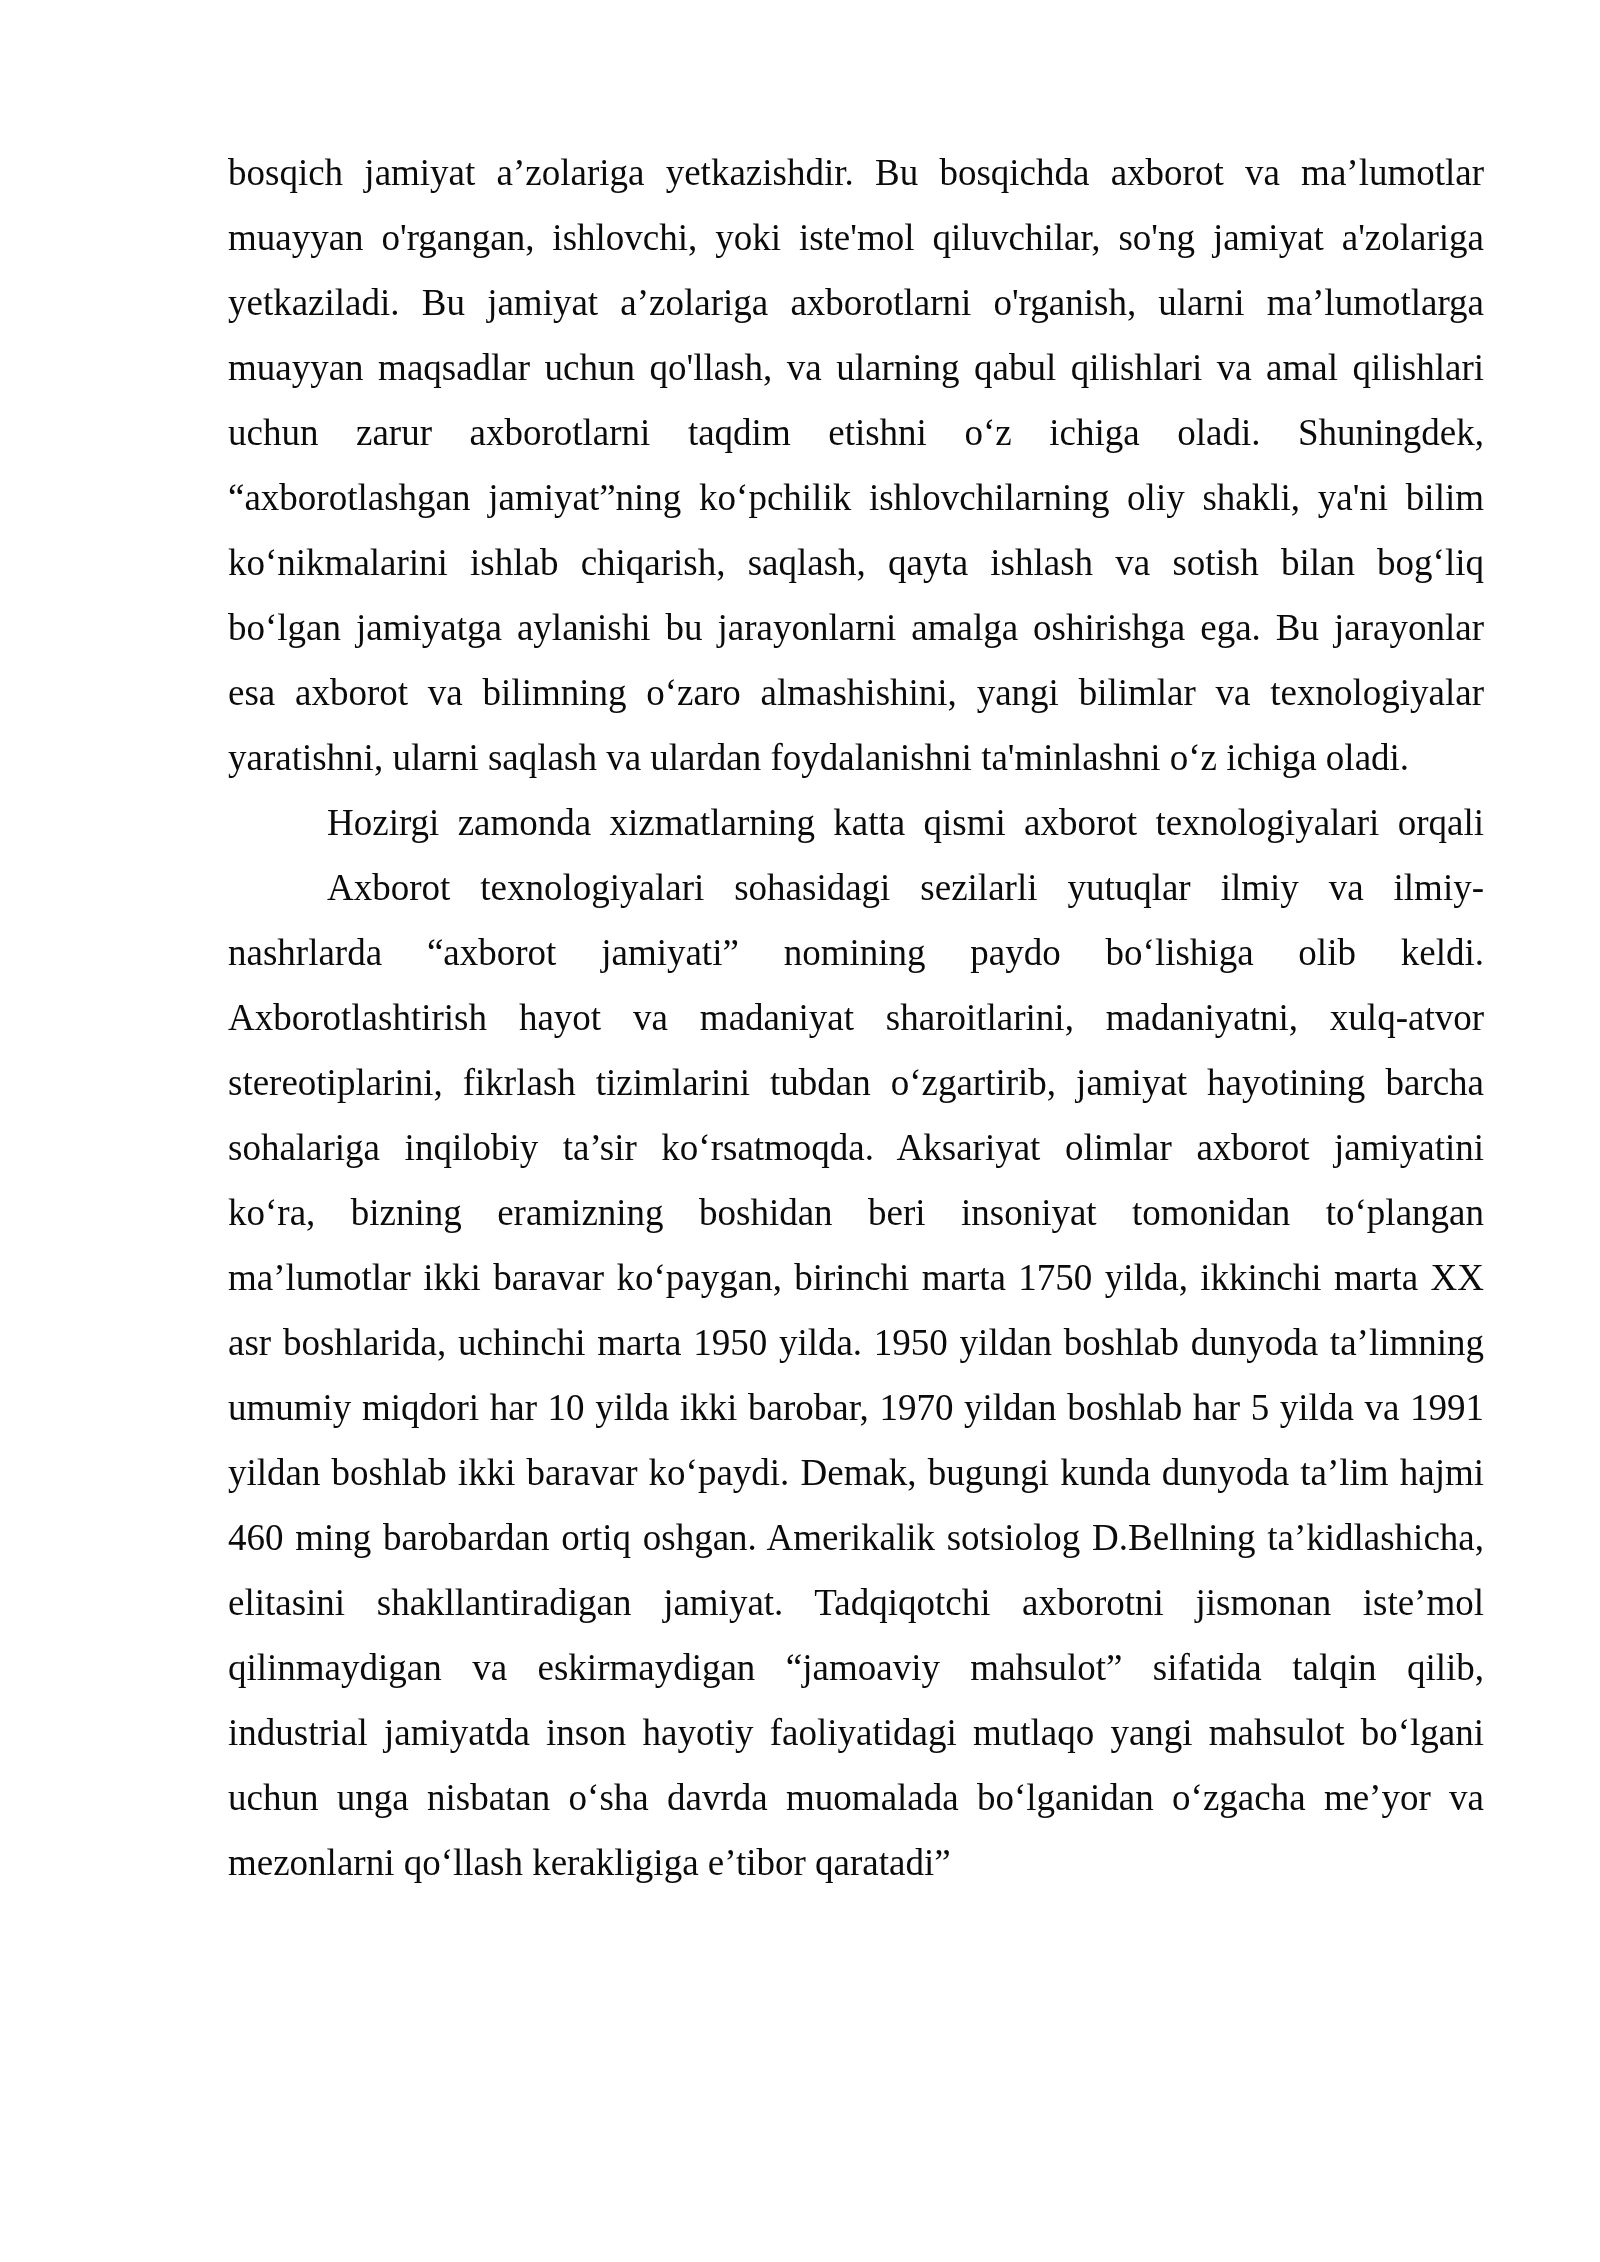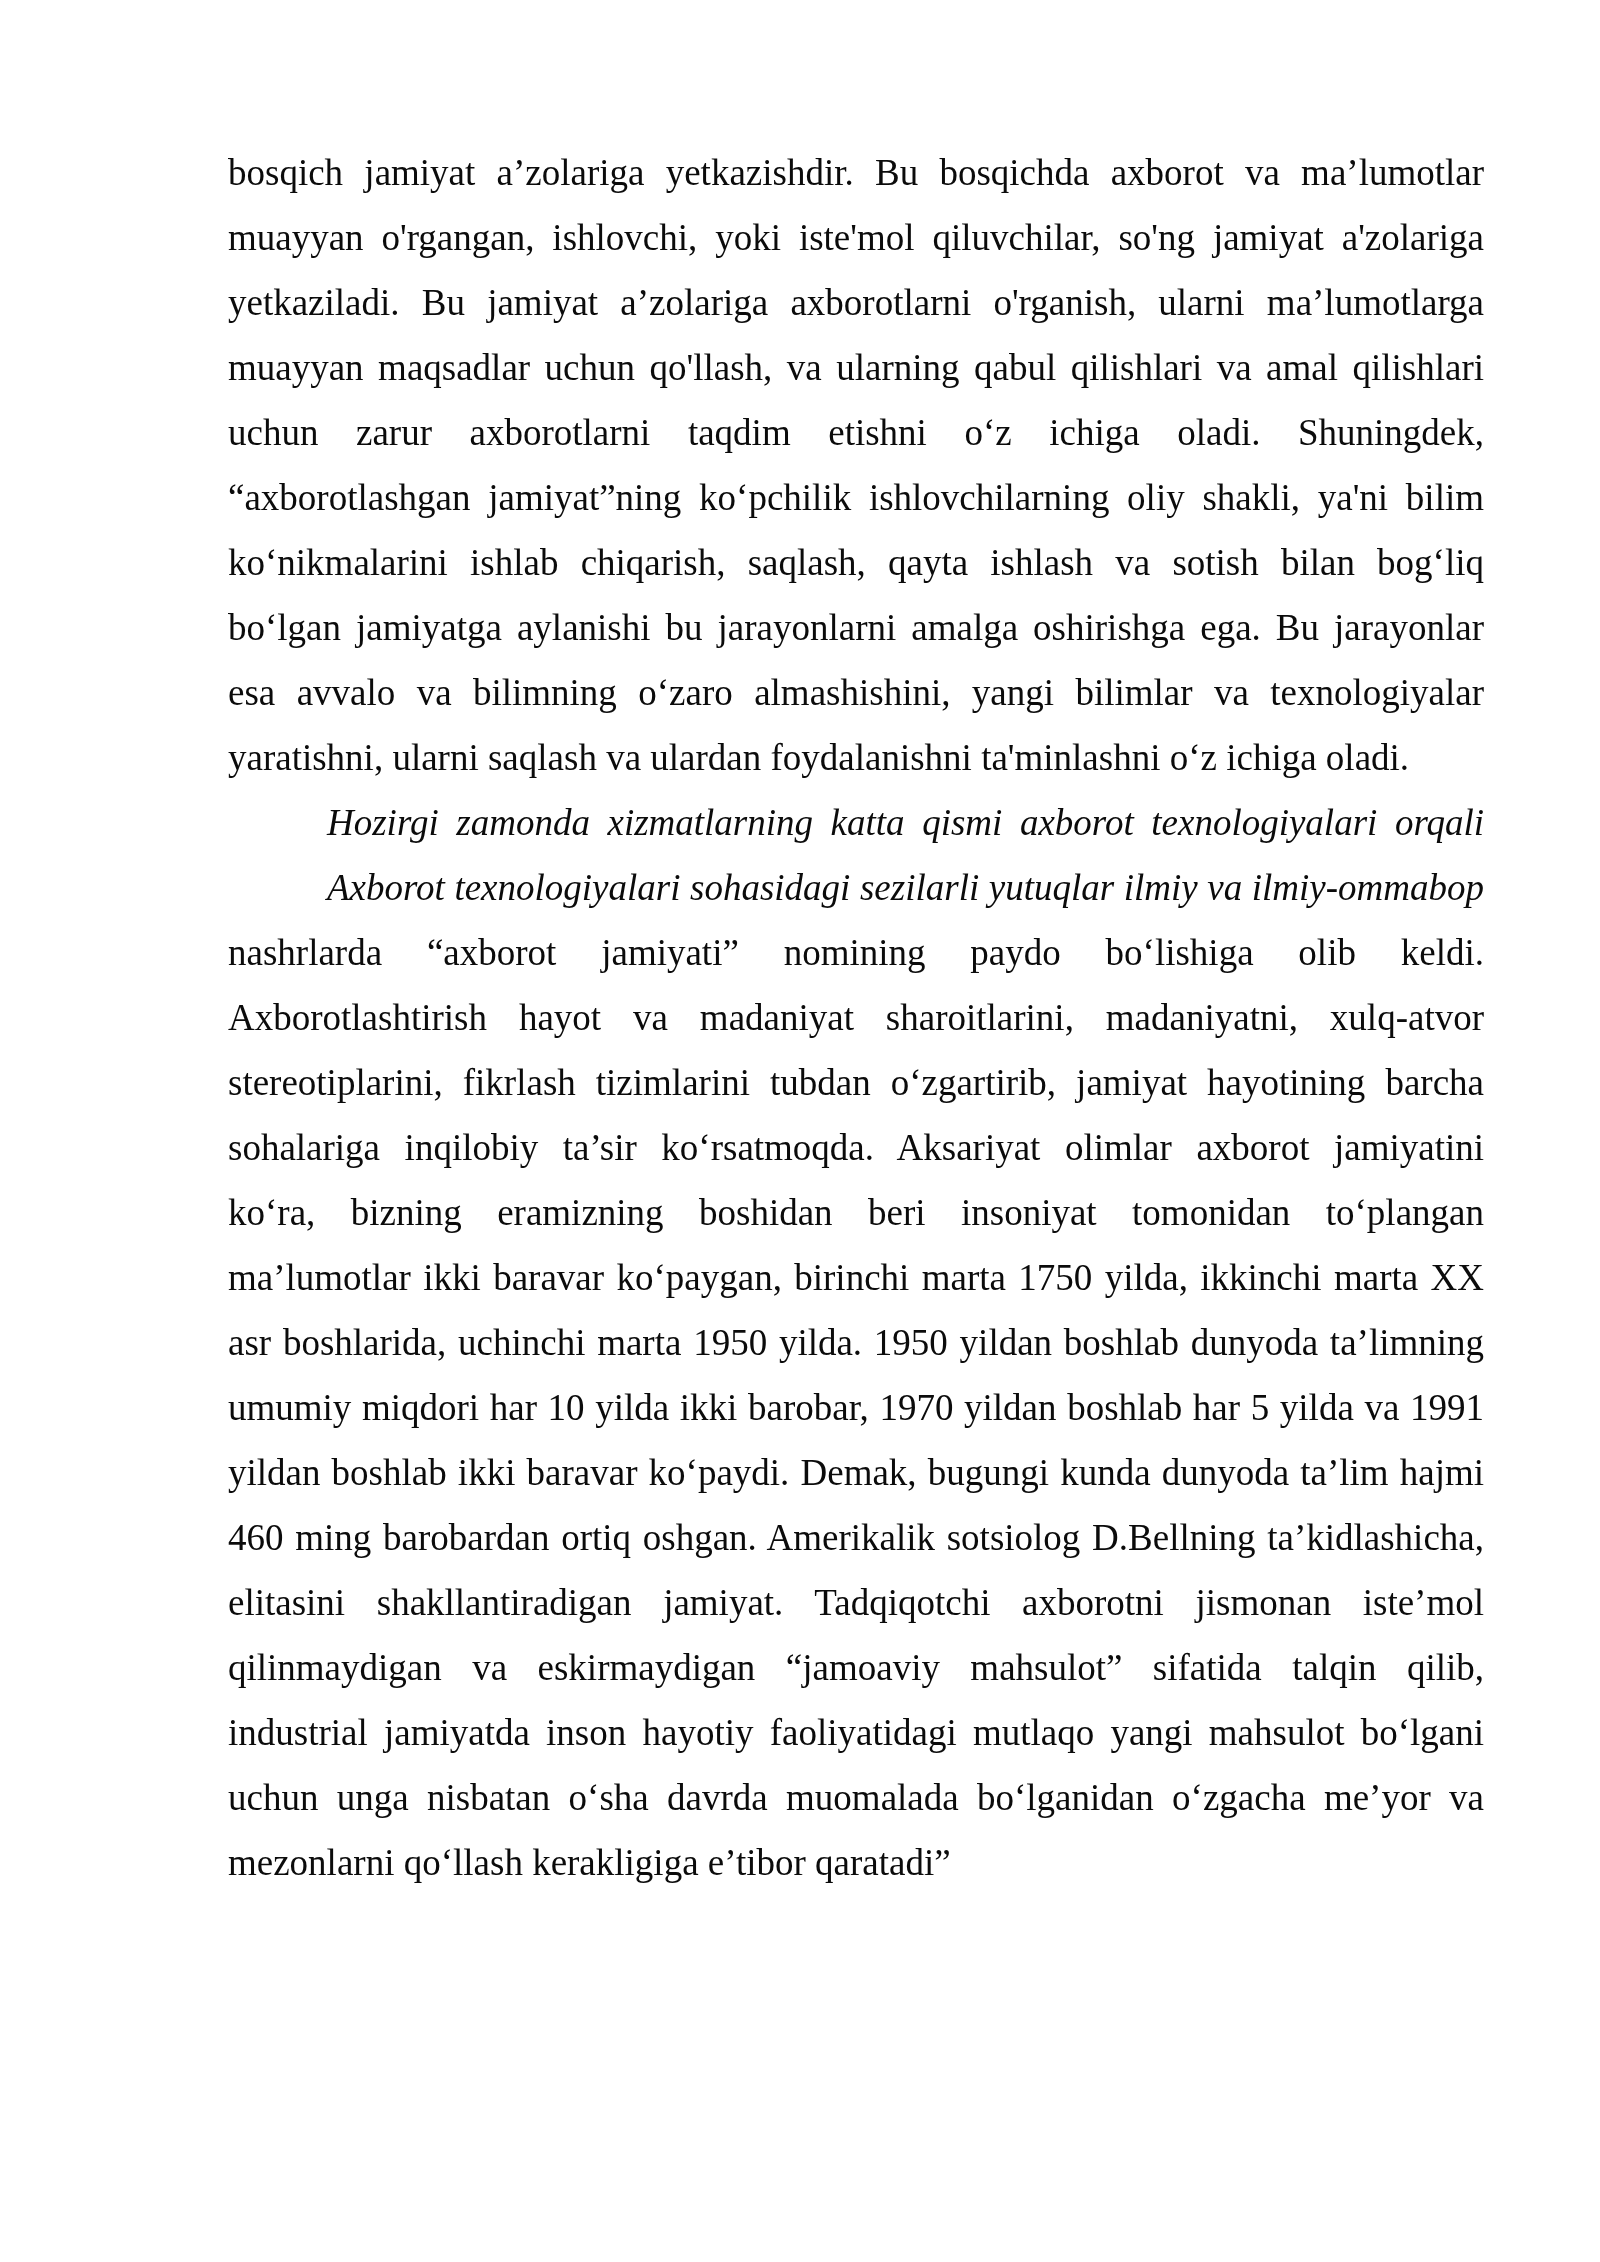--- a/index.html
+++ b/index.html
@@ -34,37 +34,36 @@
     line-height: 65px;
     text-align: justify;
     text-align-last: justify;
     overflow: hidden;
   }
   .p-end {
     text-align-last: left;
   }
   .indent {
     text-indent: 99px;
-    font-style: italic;
   }
 </style>
 </head>
 <body>
 
 <div class="page">
   <div class="text-block">
     <div class="line">bosqich jamiyat a’zolariga yetkazishdir. Bu bosqichda axborot va ma’lumotlar</div>
     <div class="line">muayyan o'rgangan, ishlovchi, yoki iste'mol qiluvchilar, so'ng jamiyat a'zolariga</div>
     <div class="line">yetkaziladi. Bu jamiyat a’zolariga axborotlarni o'rganish, ularni ma’lumotlarga</div>
     <div class="line">muayyan maqsadlar uchun qo'llash, va ularning qabul qilishlari va amal qilishlari</div>
     <div class="line">uchun zarur axborotlarni taqdim etishni oʻz ichiga oladi. Shuningdek,</div>
     <div class="line">“axborotlashgan jamiyat”ning koʻpchilik ishlovchilarning oliy shakli, ya'ni bilim</div>
     <div class="line">koʻnikmalarini ishlab chiqarish, saqlash, qayta ishlash va sotish bilan bogʻliq</div>
     <div class="line">boʻlgan jamiyatga aylanishi bu jarayonlarni amalga oshirishga ega. Bu jarayonlar</div>
-    <div class="line">esa avvalo va bilimning oʻzaro almashishini, yangi bilimlar va texnologiyalar</div>
+    <div class="line">esa axborot va bilimning oʻzaro almashishini, yangi bilimlar va texnologiyalar</div>
     <div class="line p-end">yaratishni, ularni saqlash va ulardan foydalanishni ta'minlashni oʻz ichiga oladi.</div>
     <div class="line indent">Hozirgi zamonda xizmatlarning katta qismi axborot texnologiyalari orqali</div>
     <div class="line indent">Axborot texnologiyalari sohasidagi sezilarli yutuqlar ilmiy va ilmiy-ommabop</div>
     <div class="line">nashrlarda “axborot jamiyati” nomining paydo boʻlishiga olib keldi.</div>
     <div class="line">Axborotlashtirish hayot va madaniyat sharoitlarini, madaniyatni, xulq-atvor</div>
     <div class="line">stereotiplarini, fikrlash tizimlarini tubdan oʻzgartirib, jamiyat hayotining barcha</div>
     <div class="line">sohalariga inqilobiy ta’sir koʻrsatmoqda. Aksariyat olimlar axborot jamiyatini</div>
     <div class="line">koʻra, bizning eramizning boshidan beri insoniyat tomonidan toʻplangan</div>
     <div class="line">ma’lumotlar ikki baravar koʻpaygan, birinchi marta 1750 yilda, ikkinchi marta XX</div>
     <div class="line">asr boshlarida, uchinchi marta 1950 yilda. 1950 yildan boshlab dunyoda ta’limning</div>

